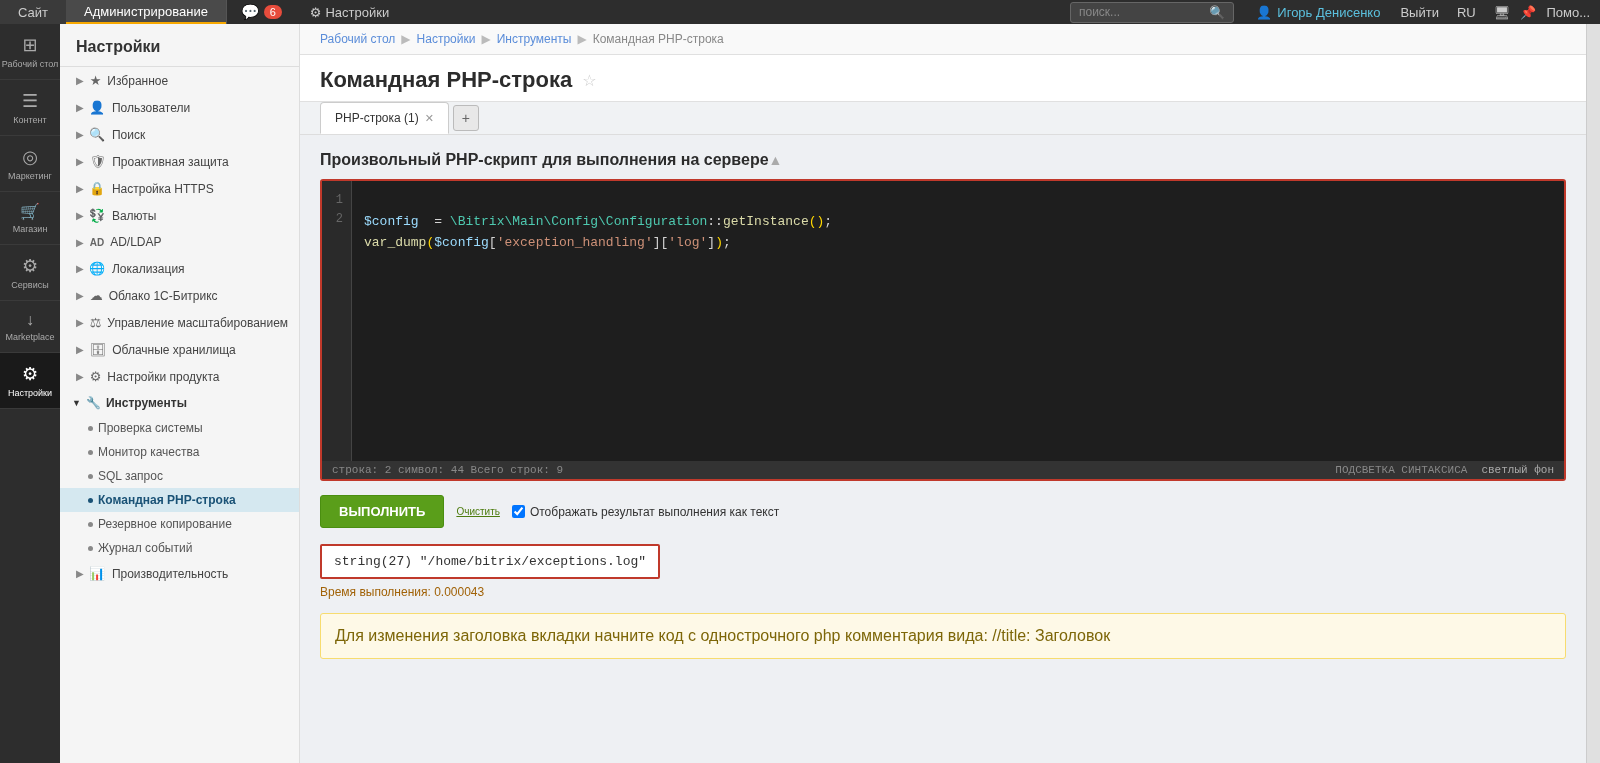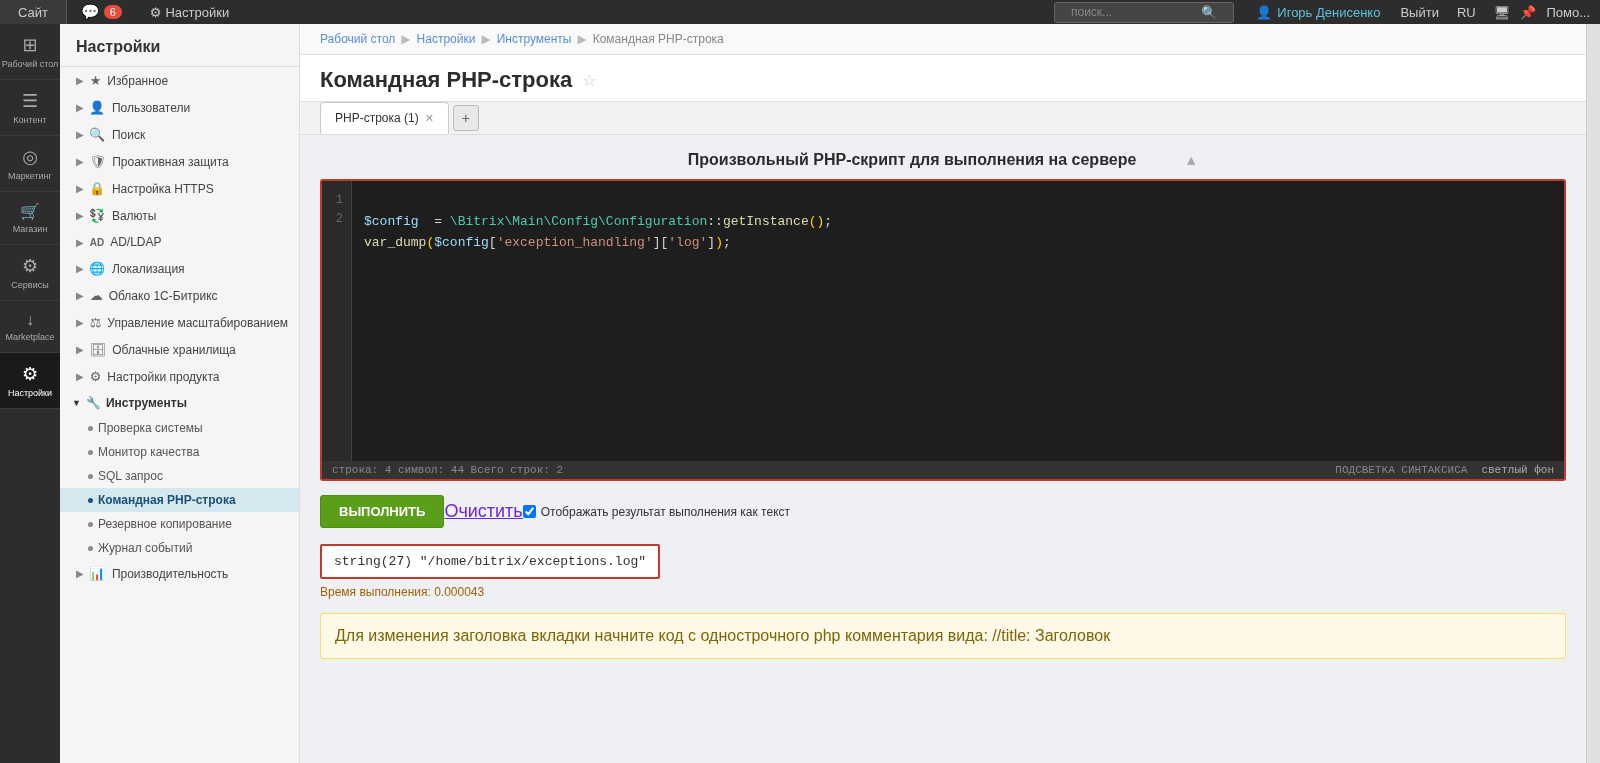--- a/index.html
+++ b/index.html
@@ -4,21 +4,21 @@
   <style>
     * { box-sizing: border-box; margin: 0; padding: 0; }
     body { font-family: Arial, sans-serif; font-size: 13px; background: #eef0f3; color: #333; display: flex; flex-direction: column; height: 763px; overflow: hidden; }
     .topbar-site { background: #3a3a3a; color: #ccc; padding: 0 18px; height: 100%; display: flex; align-items: center; font-size: 13px; cursor: pointer; }
     .topbar-admin { background: #4a4a4a; color: #fff; padding: 0 18px; height: 100%; display: flex; align-items: center; font-size: 13px; border-bottom: 2px solid #f7a800; cursor: pointer; }
     .topbar-sep { width: 1px; background: #555; height: 100%; }
     .topbar-notifications { display: flex; align-items: center; color: #ccc; padding: 0 14px; gap: 4px; cursor: pointer; }
     .notif-badge { background: #e74c3c; color: #fff; border-radius: 10px; padding: 1px 6px; font-size: 11px; }
     .topbar-settings-btn { display: flex; align-items: center; color: #ccc; padding: 0 14px; gap: 4px; cursor: pointer; }
     .topbar-right { margin-left: auto; display: flex; align-items: center; gap: 0; }
-    .topbar-search { display: flex; align-items: center; background: #444; border: 1px solid #666; border-radius: 3px; padding: 2px 16px; margin-right: 12px; }
+    .topbar-search { display: flex; align-items: center; background: #444; border: 1px solid #666; border-radius: 3px; padding: 2px 8px; margin-right: 12px; }
     .topbar-search input { background: transparent; border: none; outline: none; color: #ccc; font-size: 12px; width: 130px; }
     .topbar-search input::placeholder { color: #888; }
     .topbar-user { color: #5bc0de; padding: 0 10px; display: flex; align-items: center; gap: 5px; cursor: pointer; }
     .topbar-logout { color: #ccc; padding: 0 10px; cursor: pointer; }
     .topbar-lang { color: #ccc; padding: 0 8px; cursor: pointer; }
     .topbar-icons { display: flex; align-items: center; color: #ccc; gap: 10px; padding: 0 10px; }
 
     
     .main-layout { display: flex; flex: 1; overflow: hidden; }
 
@@ -51,38 +51,38 @@
     .star-icon { color: #ccc; font-size: 16px; cursor: pointer; }
 
     .tabs-bar { display: flex; align-items: center; padding: 0 20px; background: #f0f2f4; border-bottom: 1px solid #ddd; }
     .tab-item { display: flex; align-items: center; padding: 8px 14px; background: #e0e0e0; border: 1px solid #ccc; border-bottom: none; border-radius: 4px 4px 0 0; margin-right: 4px; font-size: 12px; color: #444; cursor: pointer; gap: 6px; }
     .tab-item.active { background: #fff; border-bottom: 1px solid #fff; color: #333; }
     .tab-close { color: #999; font-size: 11px; cursor: pointer; }
     .tab-add { width: 26px; height: 26px; display: flex; align-items: center; justify-content: center; border: 1px solid #bbb; border-radius: 3px; background: #e8e8e8; cursor: pointer; font-size: 14px; color: #666; }
 
     .content-scroll { flex: 1; overflow-y: auto; padding: 16px 20px; }
 
-    .section-header { display: flex; align-items: center; justify-content: center; margin-bottom: 10px; gap: 48px; }
+    .section-header { display: flex; align-items: center; justify-content: flex-start; margin-bottom: 10px; }
     .section-title { font-size: 16px; font-weight: bold; color: #2c2c2c; }
     .collapse-btn { color: #aaa; cursor: pointer; font-size: 14px; }
 
     
     .code-editor { background: #1e1e1e; border: 2px solid #c0392b; border-radius: 3px; font-family: 'Courier New', monospace; font-size: 13px; color: #d4d4d4; padding: 0; overflow: hidden; }
     .code-editor-inner { display: flex; }
     .line-numbers { background: #2a2a2a; color: #666; padding: 10px 8px; text-align: right; user-select: none; font-size: 12px; line-height: 1.6; min-width: 30px; border-right: 1px solid #444; }
     .code-lines { padding: 10px 12px; line-height: 1.6; white-space: pre; flex: 1; min-height: 280px; }
     .code-statusbar { background: #333; color: #888; font-size: 11px; padding: 3px 10px; display: flex; align-items: center; justify-content: space-between; }
     .code-status-left { display: flex; gap: 16px; }
     .code-hint { color: #888; font-size: 11px; }
     .light-btn { color: #aaa; font-size: 11px; cursor: pointer; }
 
     
-    .toolbar { display: flex; align-items: center; margin: 14px 0 10px; }
+    .toolbar { display: flex; align-items: center; gap: 12px; margin: 14px 0 10px; }
     .btn-execute { background: #5a9e1a; color: #fff; border: 1px solid #4a8e10; padding: 8px 18px; font-size: 13px; font-weight: bold; cursor: pointer; border-radius: 3px; }
-    .btn-clear { background: transparent; color: #6d28d9; border: none; font-size: 18px; cursor: pointer; text-decoration: underline; }
+    .btn-clear { background: transparent; color: #4d7c0f; border: none; font-size: 10px; cursor: pointer; text-decoration: underline; }
     .checkbox-label { display: flex; align-items: center; gap: 5px; font-size: 12px; color: #333; cursor: pointer; }
 
     
     .result-section { margin-top: 16px; }
     .result-title { font-size: 16px; font-weight: bold; color: #2c2c2c; margin-bottom: 10px; }
     .result-output { border: 2px solid #c0392b; background: #fff; padding: 8px 12px; font-family: 'Courier New', monospace; font-size: 13px; color: #333; border-radius: 2px; display: inline-block; min-width: 300px; }
     .exec-time { font-size: 12px; color: #a16207; margin-top: 6px; }
 
     
     .hint-box { background: #fef9e7; border: 1px solid #f7dc6f; border-radius: 3px; padding: 10px 14px; margin-top: 14px; font-size: 16px; color: #7d6608; line-height: 1.5; }
@@ -93,20 +93,21 @@
     .php-string { color: #ce9178; }
     .php-ns { color: #4ec9b0; }
     .php-func { color: #dcdcaa; }
     .php-bracket { color: #ffd700; }
   </style>
 </head>
 <body>
 
 <div style="display:flex;align-items:center;background:#2d2d2d;height:24px;flex-shrink:0;">
   <div class="topbar-site">Сайт</div>
+  <div class="topbar-admin">Администрирование</div>
   <div class="topbar-sep"></div>
   <div class="topbar-notifications">
     <span style="font-size:15px;">💬</span>
     <span class="notif-badge">6</span>
   </div>
   <div class="topbar-settings-btn">
     <span style="font-size:13px;">⚙</span>
     <span>Настройки</span>
   </div>
   <div class="topbar-right">
@@ -300,21 +301,21 @@
             <div>1</div>
             <div>2</div>
           </div>
           <div class="code-lines">
 <span class="php-var">$config</span> <span style="color:#d4d4d4;"> = </span><span class="php-ns">\Bitrix\Main\Config\Configuration</span><span style="color:#d4d4d4;">::</span><span class="php-func">getInstance</span><span class="php-bracket">()</span><span style="color:#d4d4d4;">;</span>
 <span class="php-func">var_dump</span><span class="php-bracket">(</span><span class="php-var">$config</span><span style="color:#d4d4d4;">[</span><span class="php-string">'exception_handling'</span><span style="color:#d4d4d4;">][</span><span class="php-string">'log'</span><span style="color:#d4d4d4;">]</span><span class="php-bracket">)</span><span style="color:#d4d4d4;">;</span>
           </div>
         </div>
         <div class="code-statusbar">
           <div class="code-status-left">
-            <span>строка: 4  символ: 44  Всего строк: 2</span>
+            <span>строка: 2  символ: 44  Всего строк: 9</span>
           </div>
           <div style="display:flex;gap:14px;align-items:center;">
             <span class="code-hint">ПОДСВЕТКА СИНТАКСИСА</span>
             <span class="light-btn">светлый фон</span>
           </div>
         </div>
       </div>
 
       <div class="toolbar">
         <button class="btn-execute">ВЫПОЛНИТЬ</button>

